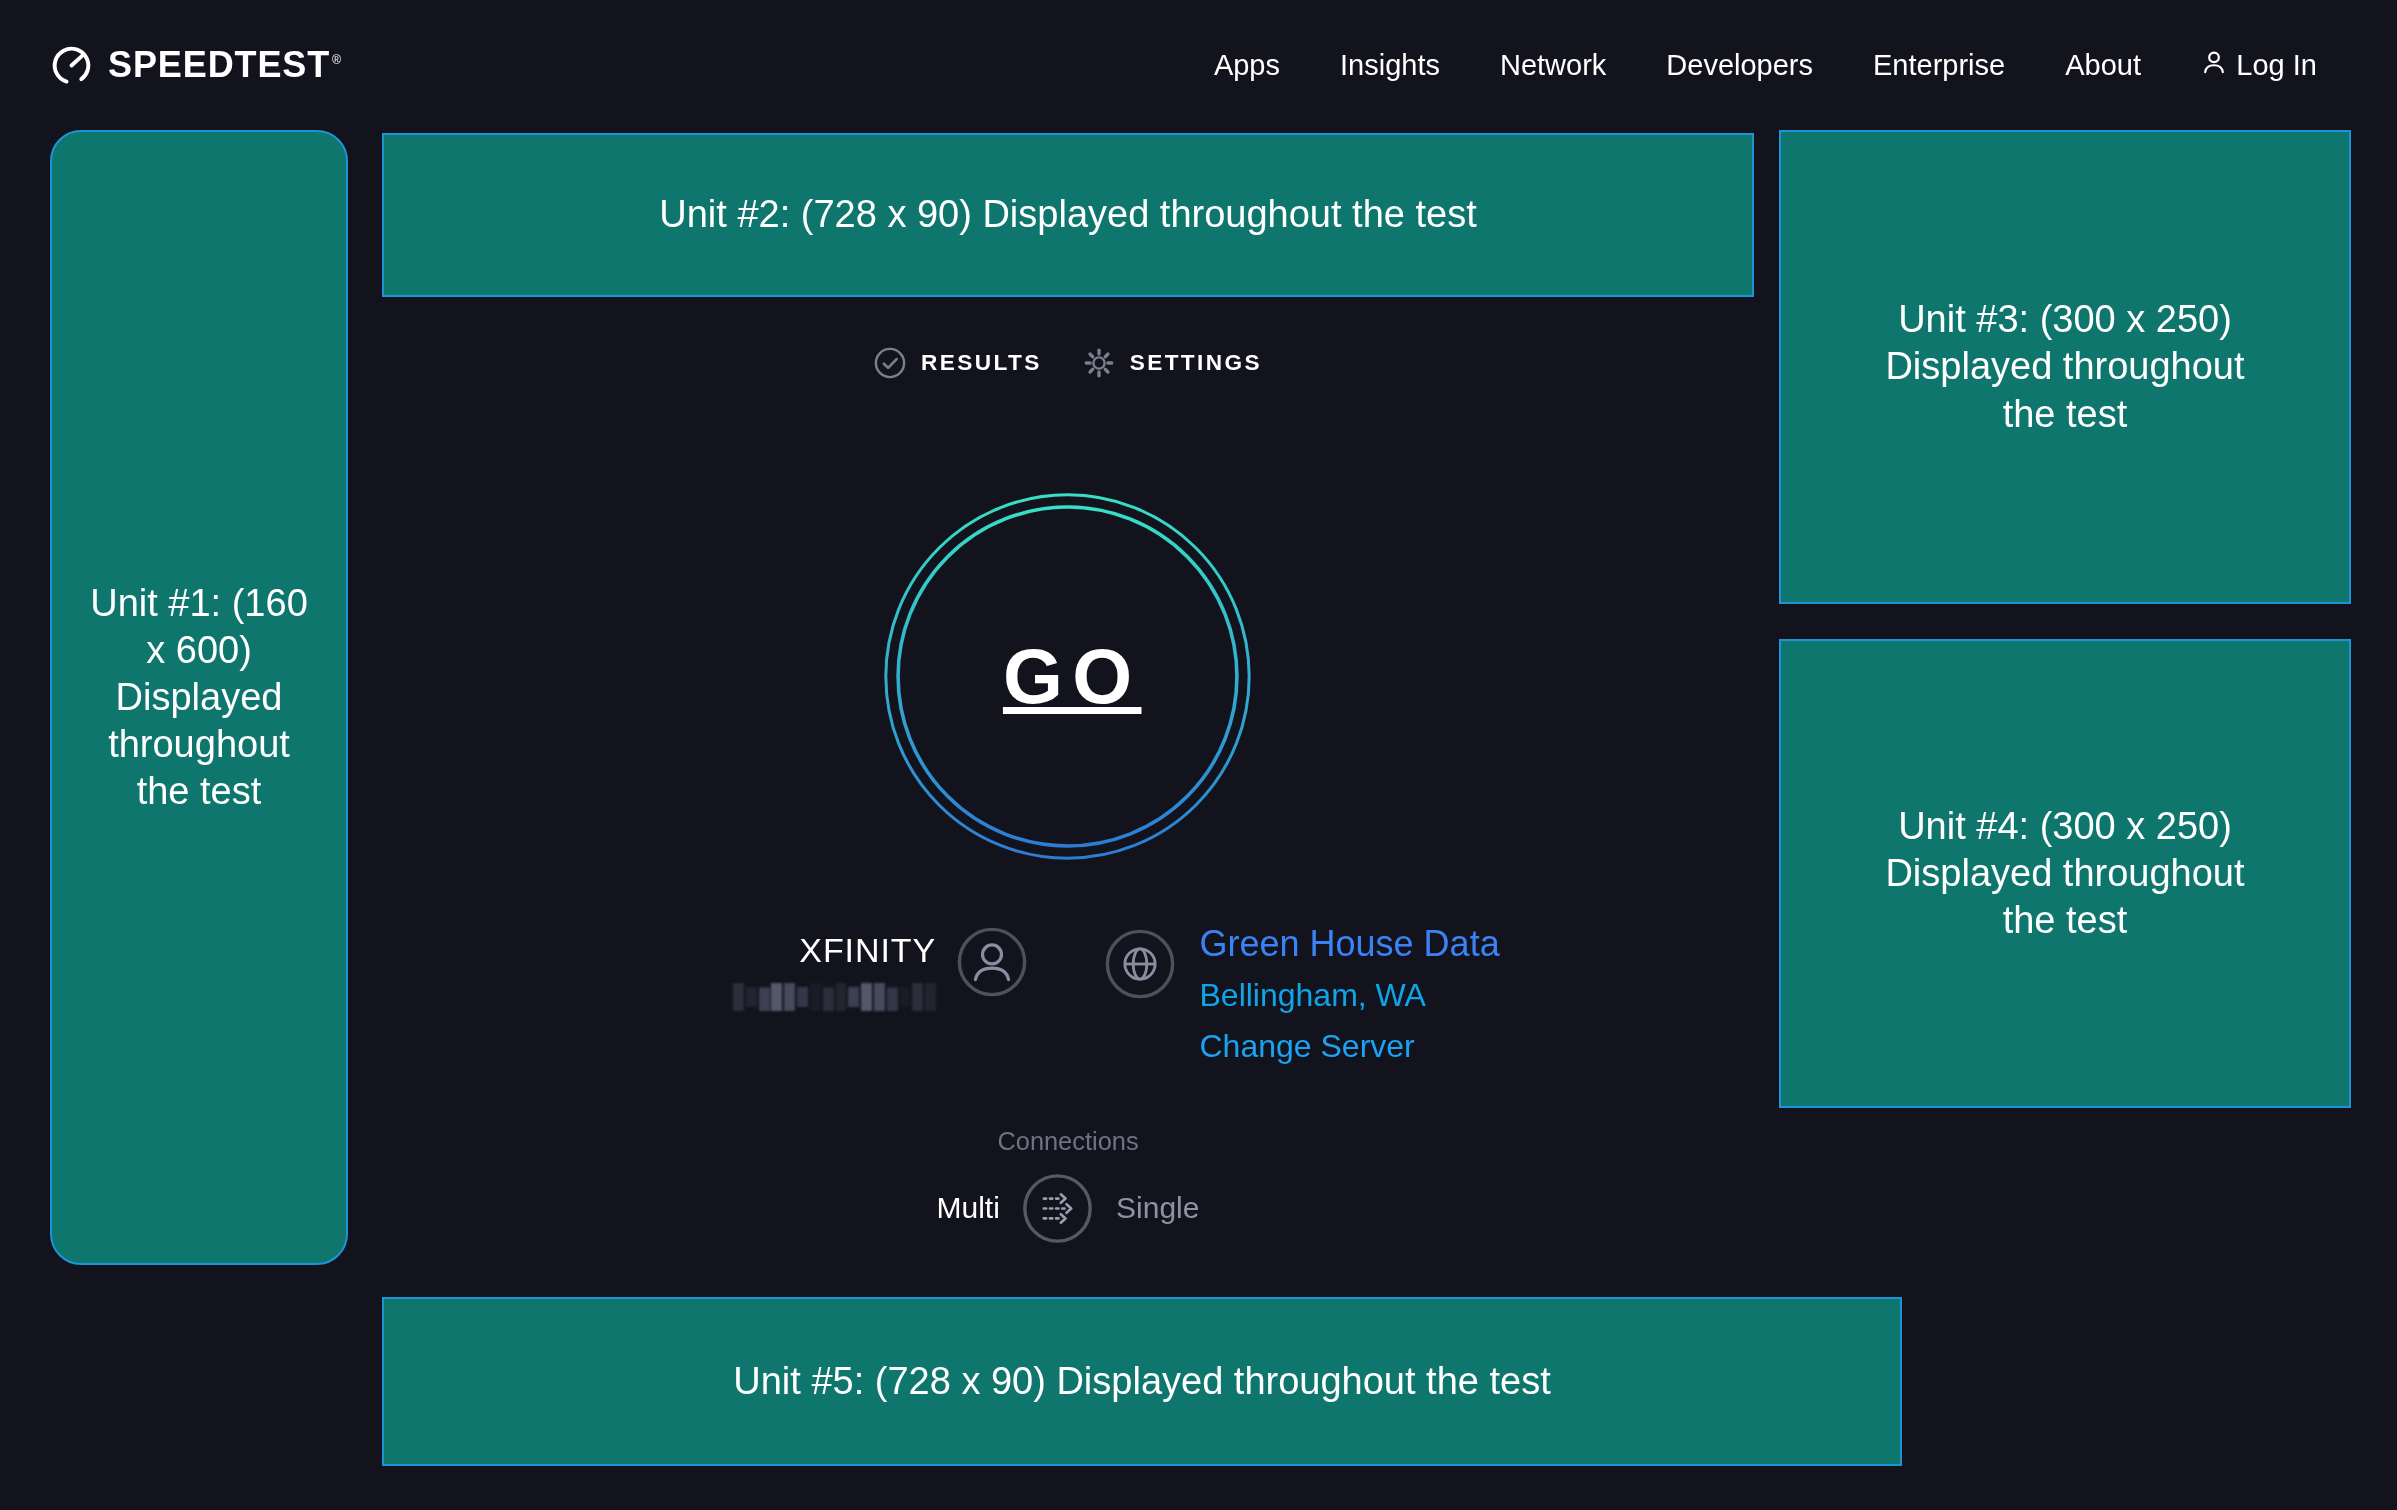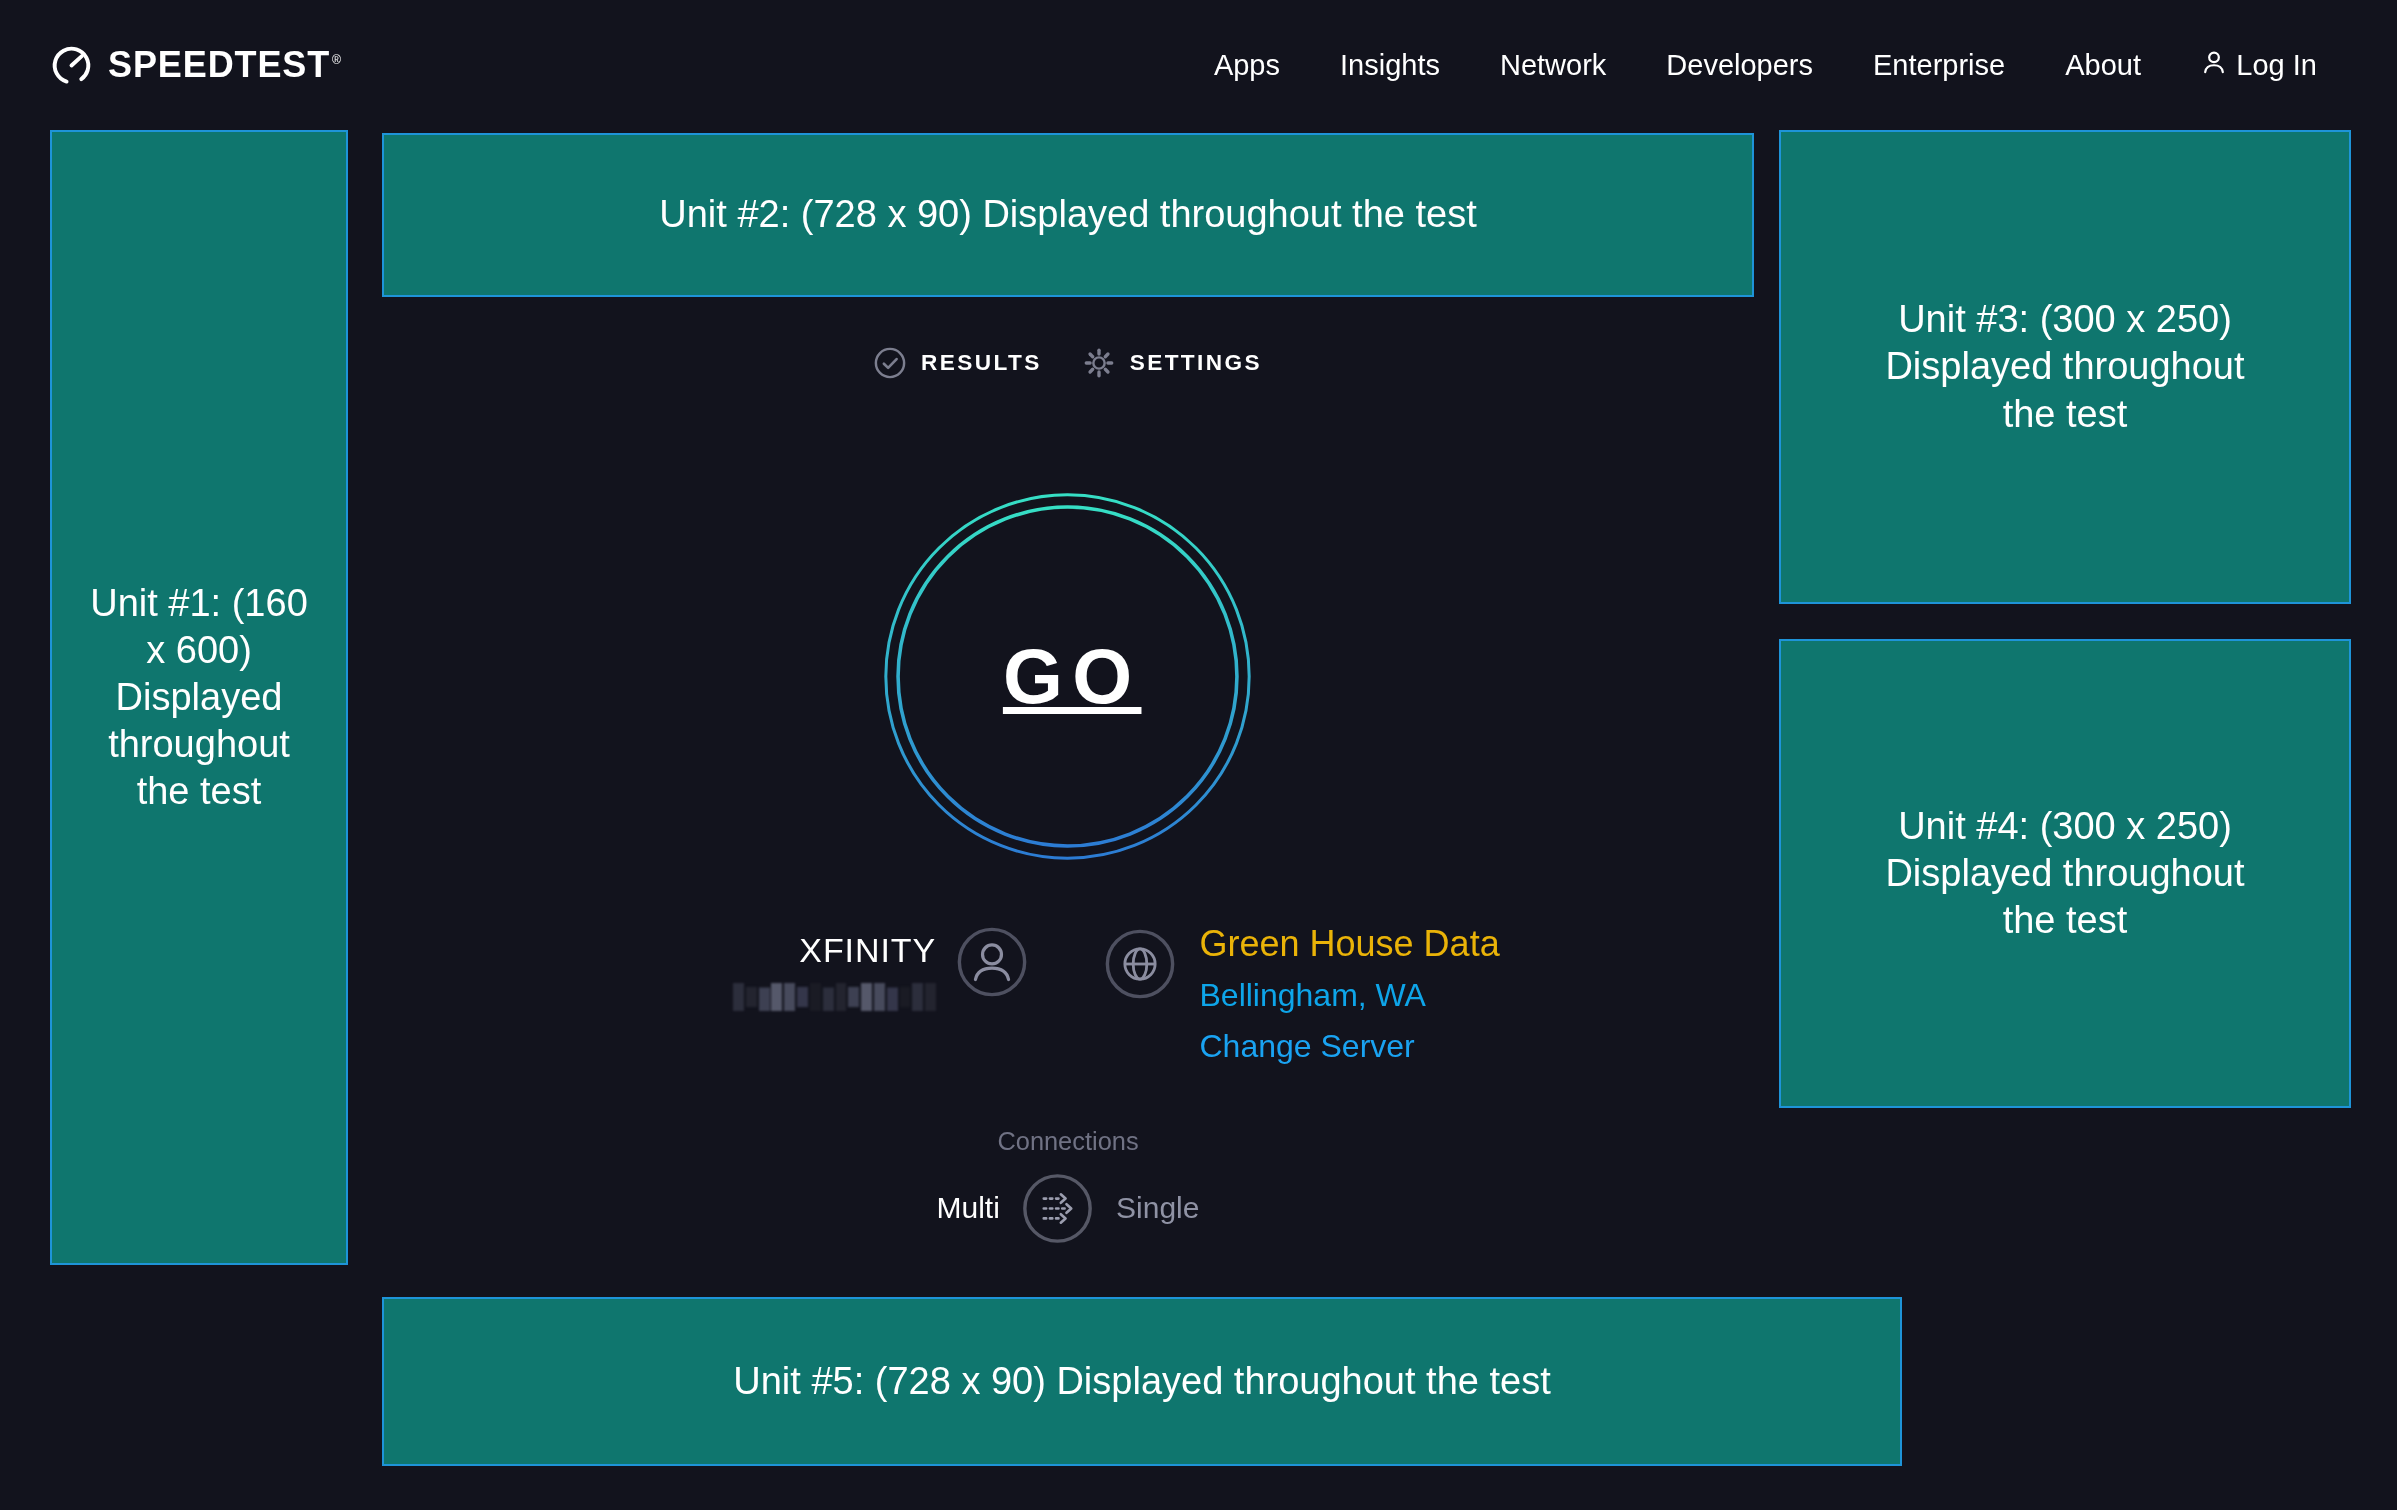--- a/index.html
+++ b/index.html
@@ -27,21 +27,21 @@
   .nav-link { font-size:29px; color:#fff; cursor:pointer; white-space:nowrap; }
   .login { display:flex; align-items:flex-start; gap:9.4px; cursor:pointer; }
 
   
   .ad {
     position:absolute; background:#0f766e; border:2.8px solid #1e94d8;
     display:flex; align-items:center; justify-content:center;
     text-align:center; font-size:38px; line-height:1.24; color:#ffffff;
     cursor:pointer;
   }
-  .ad-1 { left:50px;   top:130px;  width:298px;  height:1135px; padding:0 36px; }
+  .ad-1 { left:50px;   top:130px;  width:298px;  height:1135px; padding:0 36px;border-radius:31px; }
   .ad-2 { left:382px;  top:133px;  width:1372px; height:164px; }
   .ad-3 { left:1779px; top:130px;  width:572px;  height:474px; padding:0 92px; }
   .ad-4 { left:1779px; top:639px;  width:572px;  height:469px; padding:0 92px; }
   .ad-5 { left:382px;  top:1297px; width:1520px; height:169px; }
 
   
   .tabs {
     position:absolute; left:382px; top:336px; width:1372px; height:53px;
     display:flex; align-items:center; justify-content:center; gap:41px;
   }
@@ -74,21 +74,21 @@
     display:flex; align-items:stretch; gap:1.9px;
     filter:blur(1.3px); overflow:hidden;
   }
   .redacted span { flex:1; }
 
   .server-group {
     position:absolute; left:1105px; top:929px;
     display:flex; align-items:flex-start; gap:24.5px;
   }
   .server-col { display:flex; flex-direction:column; margin-top:-5.6px; }
-  .server-name { font-size:36px; color:#eab308; line-height:1.15; }
+  .server-name { font-size:36px; color:#3b82f6; line-height:1.15; }
   .server-loc  { font-size:32px; color:#0ea5e9; margin-top:13px; line-height:1.1; }
   .server-change { font-size:32px; color:#1aa3f2; margin-top:16px; line-height:1.1; cursor:pointer; }
 
   
   .connections-label {
     position:absolute; left:382px; top:1127px; width:1372px;
     text-align:center; font-size:25.4px; color:#707284;
   }
   .connections-row {
     position:absolute; left:382px; top:1172px; width:1372px; height:72px;

